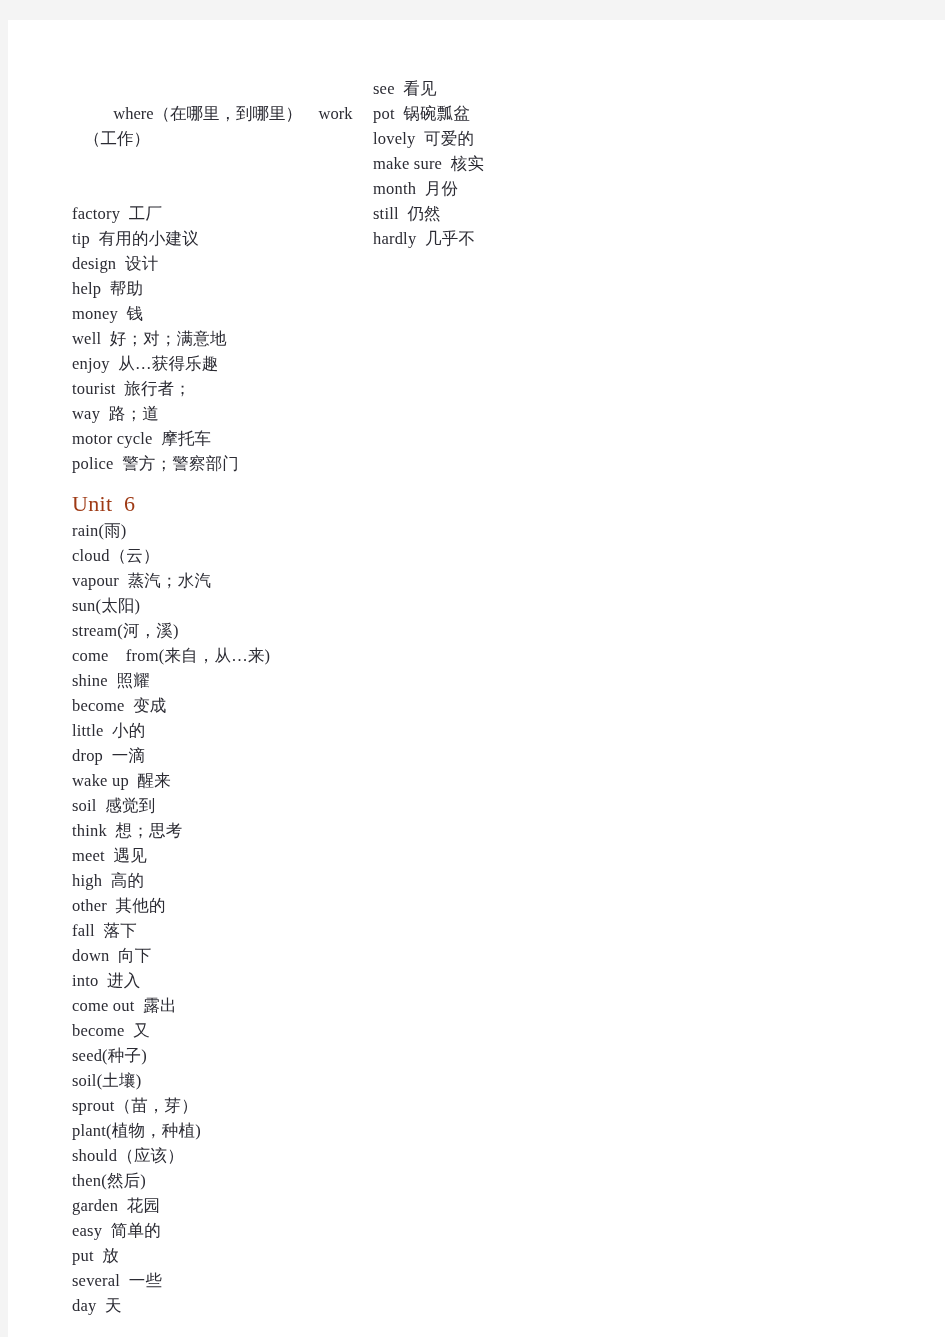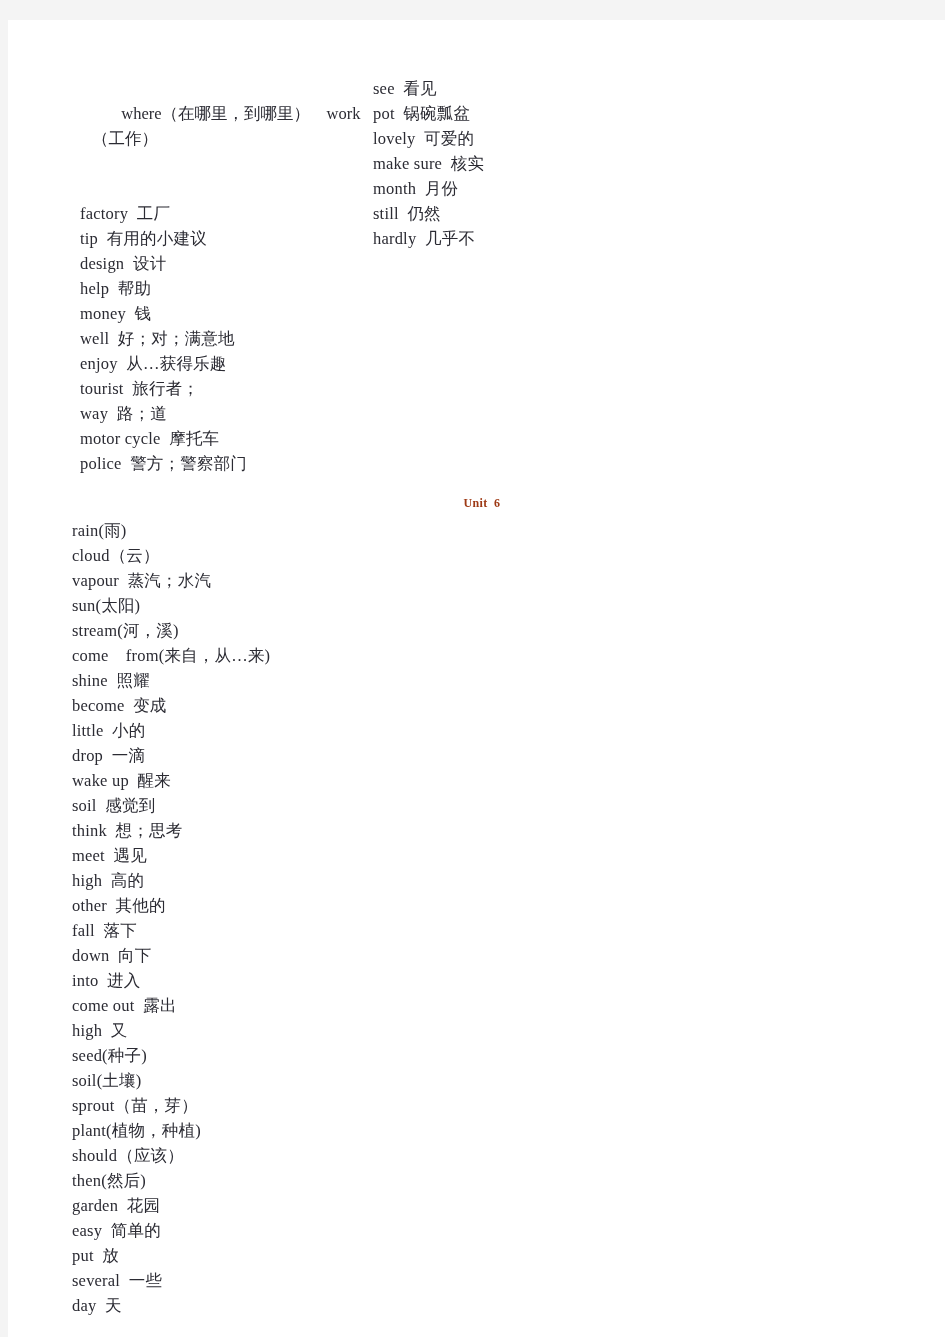--- a/index.html
+++ b/index.html
@@ -42,21 +42,21 @@
     left: 64px;
     top: 56px;
     width: 820px;
   }
 
   .columns {
     position: relative;
   }
   .col-left {
     position: absolute;
-    left: 8px;
+    left: 0;
     top: 0;
     width: 278px;
   }
   .col-right {
     position: absolute;
     left: 301px;
     top: 0;
     width: 250px;
   }
 
@@ -74,29 +74,28 @@
     line-height: 25px;
     color: #2b2b33;
     white-space: pre;
   }
   .entry-wrap .line2 {
     display: block;
     padding-left: 12px;
   }
 
   .unit-heading {
-    font-size: 12px;
+    font-size: 22px;
     line-height: 25px;
-    font-weight: bold;
+    font-weight: normal;
     color: #9e3a15;
     margin-top: 15px;
     margin-bottom: 2px;
     white-space: pre;
     letter-spacing: 0.3px;
-    text-align: center;
   }
 </style>
 </head>
 <body>
 
 <div class="scan-band-top"></div>
 <div class="scan-band-left"></div>
 
 <div class="page">
   <div class="content">
@@ -149,21 +148,21 @@
           <div class="entry">wake up  醒来</div>
           <div class="entry">soil  感觉到</div>
           <div class="entry">think  想；思考</div>
           <div class="entry">meet  遇见</div>
           <div class="entry">high  高的</div>
           <div class="entry">other  其他的</div>
           <div class="entry">fall  落下</div>
           <div class="entry">down  向下</div>
           <div class="entry">into  进入</div>
           <div class="entry">come out  露出</div>
-          <div class="entry">high  又</div>
+          <div class="entry">become  又</div>
           <div class="entry">seed(种子)</div>
           <div class="entry">soil(土壤)</div>
           <div class="entry">sprout（苗，芽）</div>
           <div class="entry">plant(植物，种植)</div>
           <div class="entry">should（应该）</div>
           <div class="entry">then(然后)</div>
           <div class="entry">garden  花园</div>
           <div class="entry">easy  简单的</div>
           <div class="entry">put  放</div>
           <div class="entry">several  一些</div>

